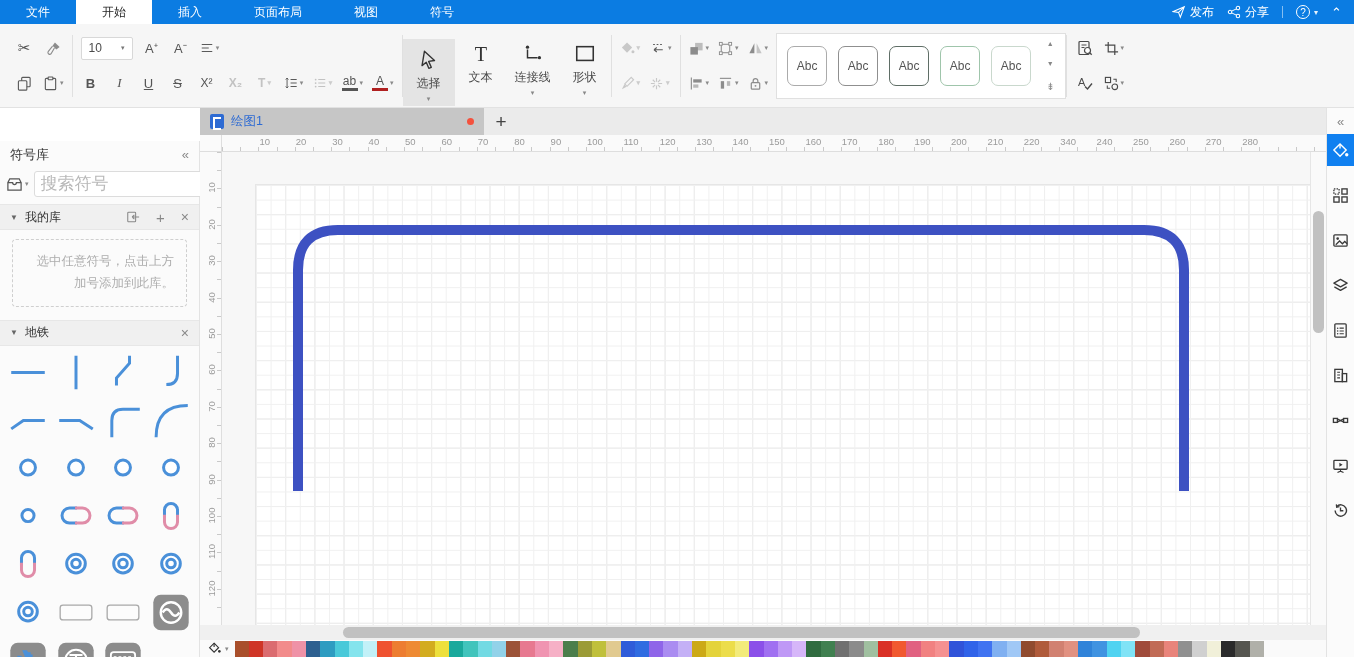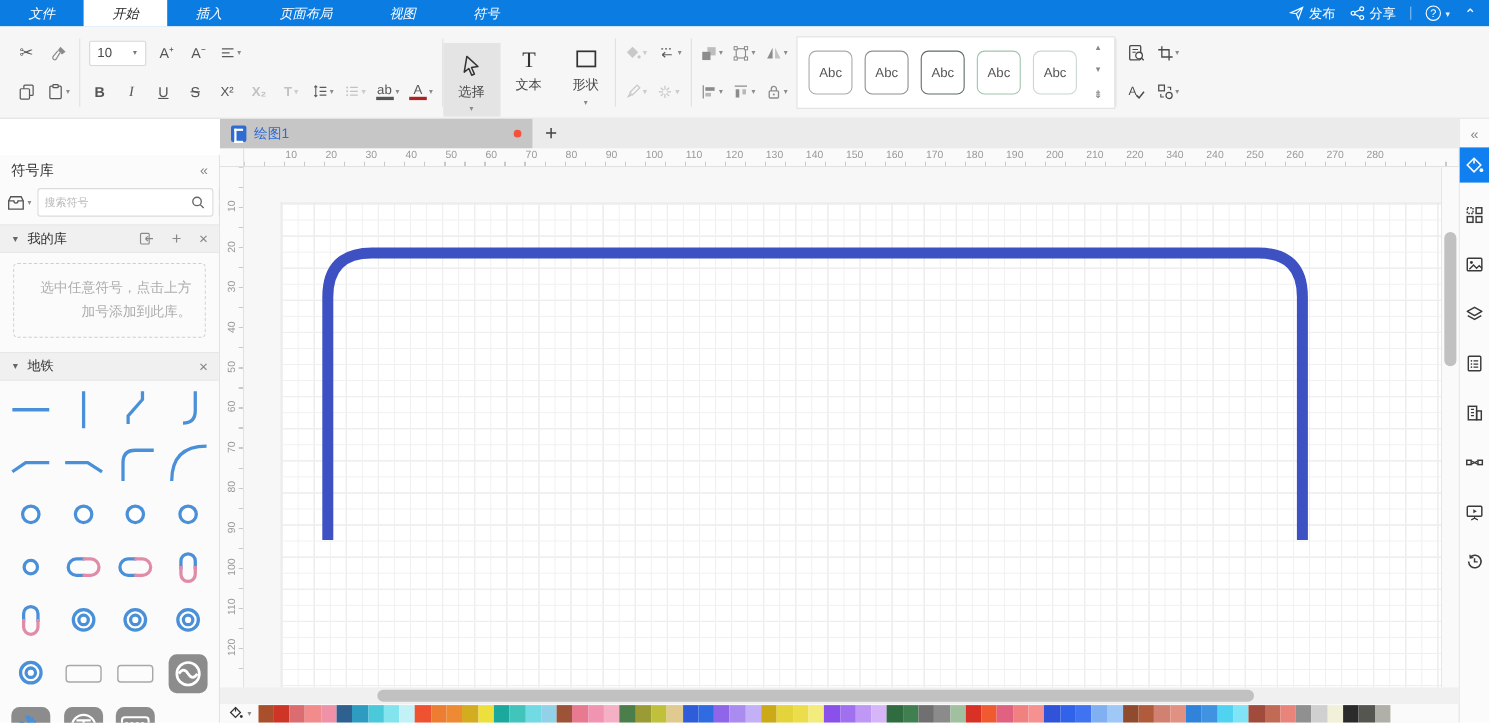--- a/index.html
+++ b/index.html
@@ -1,21 +1,21 @@
 <!DOCTYPE html>
 <html><head>
 <meta charset="utf-8">
 <style>
   * { box-sizing: border-box; margin: 0; padding: 0; }
   body { width: 1354px; height: 657px; overflow: hidden; font-family: "Liberation Sans", sans-serif; background: #fff; }
 
   
   .menubar { height: 24px; background: #0B7CE2; display: flex; align-items: stretch; color: #fff; font-size: 12px; }
   .mtabs { display: flex; }
-  .mtab { padding: 0 26px; display: flex; align-items: center; cursor: pointer; white-space: nowrap; font-style: italic; }
+  .mtab { padding: 0 26px; display: flex; align-items: center; cursor: pointer; white-space: nowrap; }
   .mtab.active { background: #fff; color: #1f1f1f; }
   .menu-right { margin-left: auto; display: flex; align-items: center; gap: 13px; padding-right: 12px; }
   .maction { display: flex; align-items: center; gap: 4px; }
   .mdivider { width: 1px; height: 12px; background: rgba(255,255,255,.5); }
   .helpq { width: 14px; height: 14px; border: 1px solid #fff; border-radius: 50%; display: flex; align-items: center; justify-content: center; font-size: 10px; }
   .tinycaret { font-size: 8px; opacity: .9; }
 
   
   .toolbar { height: 84px; background: #F6F6F6; border-bottom: 1px solid #E2E2E2; display: flex; align-items: center; padding: 0 6px; font-size: 12px; color: #4a4a4a; }
   .tgroup { display: flex; flex-direction: column; justify-content: center; gap: 9px; padding: 0 8px; }
@@ -50,21 +50,21 @@
   
   .content { display: flex; height: 549px; }
 
   
   .sidebar { width: 200px; background: #FBFBFB; border-right: 1px solid #E3E3E3; font-size: 12px; color: #333; flex: 0 0 200px; margin-top: 33px; }
   .sb-title { height: 27px; display: flex; align-items: center; justify-content: space-between; padding: 0 10px; font-size: 13px; }
   .sb-collapse { color: #888; font-size: 13px; cursor: pointer; }
   .searchrow { display: flex; align-items: center; gap: 5px; padding: 3px 6px 7px 6px; }
   .drawerbtn { display: flex; align-items: center; color: #555; cursor: pointer; }
   .searchbox { flex: 1; height: 26px; background: #fff; border: 1px solid #DCDCDC; border-radius: 3px; display: flex; align-items: center; padding: 0 6px; }
-  .searchbox input { border: 0; outline: 0; flex: 1; font-size: 10px; color: #c2410c; background: transparent; min-width: 0; }
+  .searchbox input { border: 0; outline: 0; flex: 1; font-size: 17px; color: #c2410c; background: transparent; min-width: 0; }
   .searchbox input::placeholder { color: #B8B8B8; }
   .updown { display: flex; flex-direction: column; gap: 2px; }
   .udbtn { width: 17px; height: 12px; border: 1px solid #DCDCDC; background: #fff; border-radius: 2px; color: #999; font-size: 8px; display: flex; align-items: center; justify-content: center; cursor: pointer; }
   .sechead { height: 26px; background: #F0F0F0; border-top: 1px solid #E7E7E7; border-bottom: 1px solid #E7E7E7; display: flex; align-items: center; padding: 0 10px; gap: 7px; }
   .sechead .tri { font-size: 8px; color: #666; }
   .sechead .slabel { flex: 1; color: #333; }
   .sechead .sicon { color: #888; margin-left: 9px; cursor: pointer; font-size: 13px; display: flex; align-items: center; }
   .hintbox { margin: 9px 12px 13px 12px; border: 1px dashed #CFCFCF; border-radius: 4px; padding: 11px 12px; color: #ADADAD; font-size: 12.5px; line-height: 1.75; text-align: right; }
   .symgrid { display: grid; grid-template-columns: repeat(4, 1fr); padding: 6px 4px; row-gap: 7px; }
   .symcell { height: 41px; display: flex; align-items: center; justify-content: center; cursor: pointer; }
@@ -251,20 +251,31 @@
         <span class="tcaret">▾</span>
       </div>
       <div class="tool">
         <span class="ticon">
           <svg width="22" height="24" viewBox="0 0 24 24">
             <text x="12" y="20" font-size="22" text-anchor="middle" fill="#333" font-family="Liberation Serif">T</text>
           </svg>
         </span>
         <span>文本</span>
         <span class="tcaret"></span>
+      </div>
+      <div class="tool">
+        <span class="ticon">
+          <svg width="22" height="24" viewBox="0 0 24 24">
+            <circle cx="6" cy="4.5" r="1.8" fill="#333"></circle>
+            <path d="M6 7v9h11" fill="none" stroke="#333" stroke-width="1.6"></path>
+            <circle cx="19" cy="16" r="1.8" fill="#333"></circle>
+          </svg>
+        </span>
+        <span>连接线</span>
+        <span class="tcaret">▾</span>
       </div>
       <div class="tool">
         <span class="ticon">
           <svg width="22" height="24" viewBox="0 0 24 24">
             <rect x="3" y="4" width="18" height="15" fill="none" stroke="#333" stroke-width="1.7"></rect>
           </svg>
         </span>
         <span>形状</span>
         <span class="tcaret">▾</span>
       </div>

